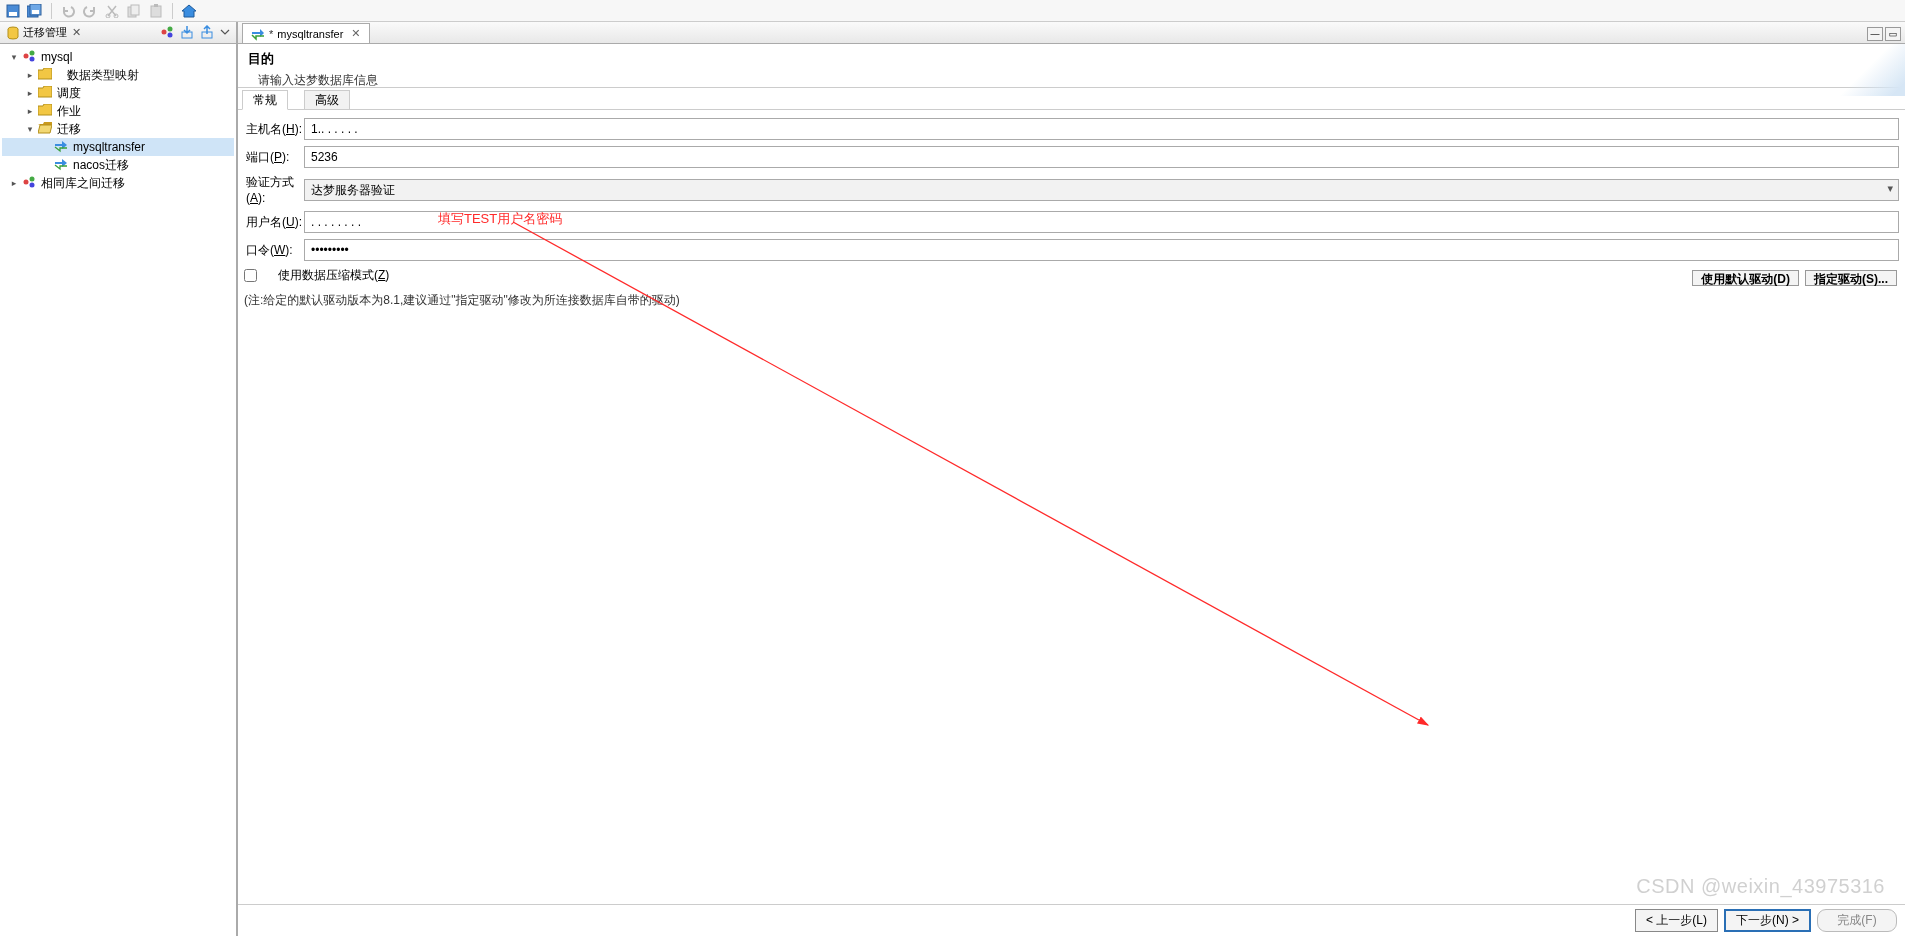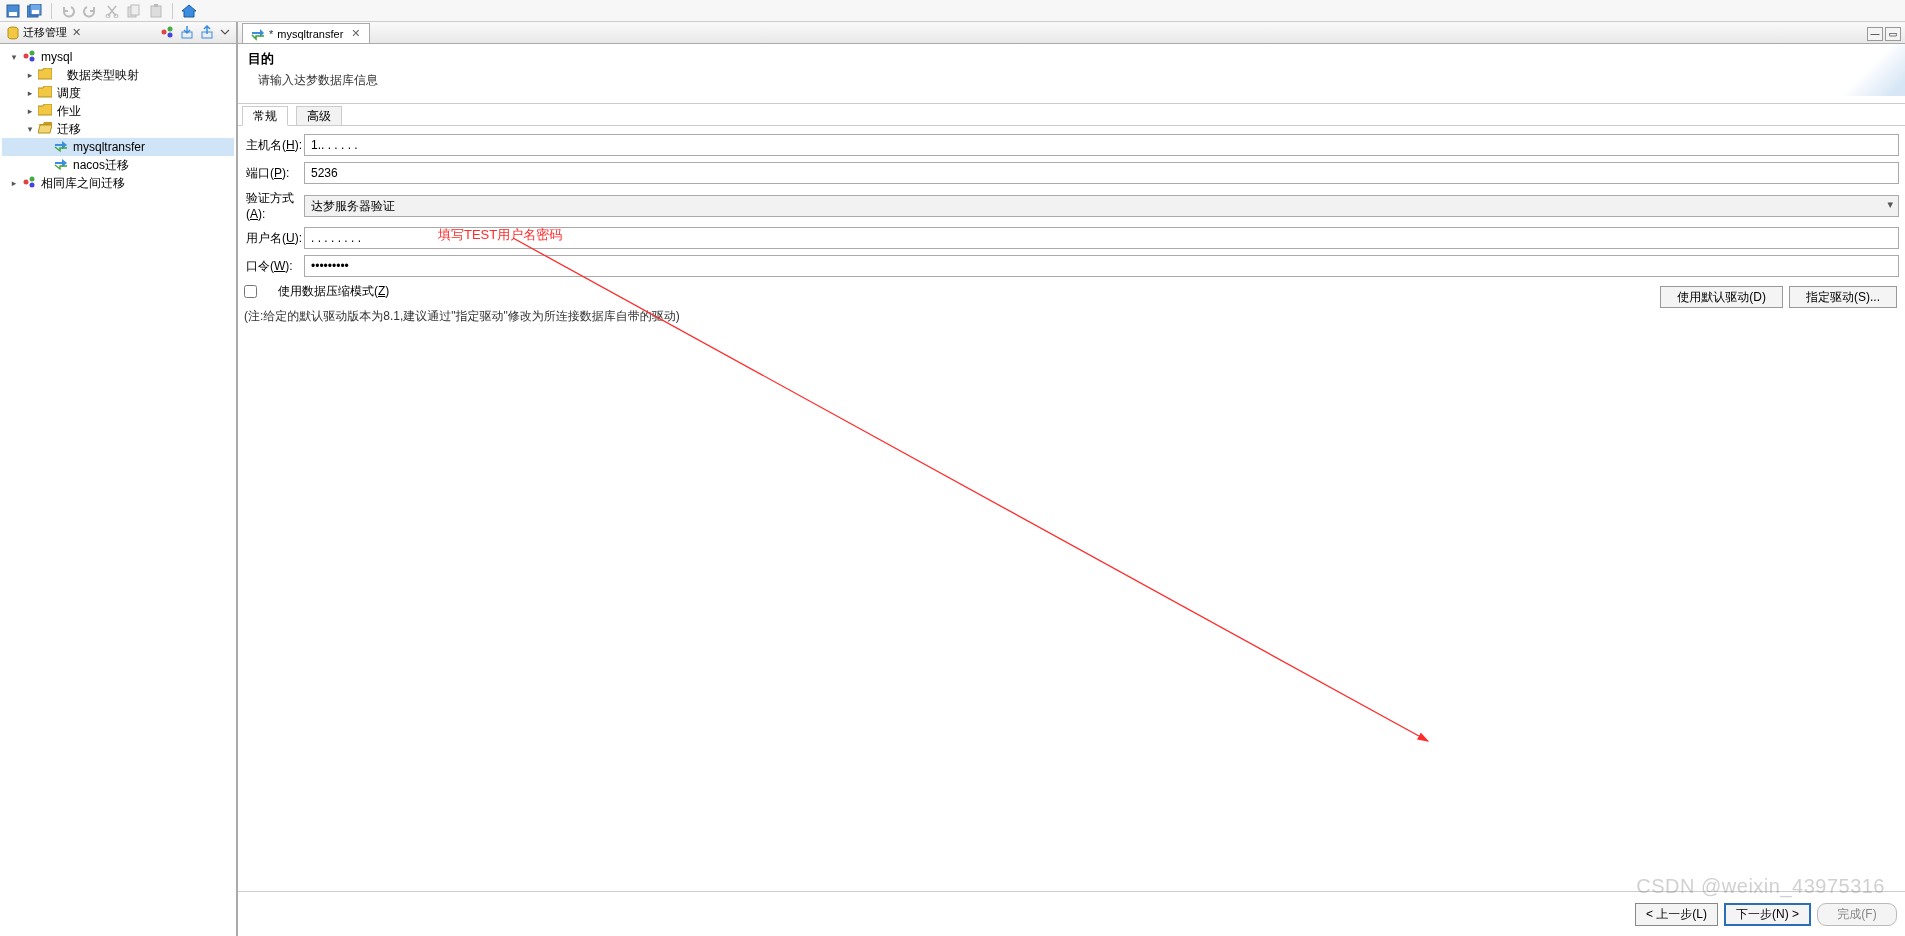--- a/index.html
+++ b/index.html
@@ -21,45 +21,45 @@
 .expander { width: 12px; height:12px; display:inline-flex; align-items:center; justify-content:center; color:#555; font-size:9px; }
 .icon-db { width:14px; height:14px; }
 .main { flex:1; display:flex; flex-direction:column; border-left:1px solid #aaa; }
 .editor-tabbar { height: 22px; background: linear-gradient(#fafafa,#e8e8e8); display:flex; align-items:flex-end; padding: 0 4px; gap:0; border-bottom:1px solid #aaa; }
 .editor-tab { height:20px; background:#fff; border:1px solid #aaa; border-bottom:none; padding:0 8px; display:flex; align-items:center; gap:4px; font-size:11px; }
 .editor-tab .close-x { margin-left:4px; color:#666; }
 .editor-tab .star { color:#333; }
 .window-btns { margin-left:auto; display:flex; gap:2px; padding-bottom:2px; }
 .window-btns div { width:16px; height:14px; border:1px solid #999; background:#f4f4f4; display:flex; align-items:center; justify-content:center; font-size:9px; }
 .wizard { flex:1; display:flex; flex-direction:column; }
-.wiz-header { height: 60px; border-bottom:1px solid #ccc; padding: 6px 10px; background:#fff; position:relative; }
+.wiz-header { height: 44px; border-bottom:1px solid #ccc; padding: 6px 10px; background:#fff; position:relative; }
 .wiz-header h3 { font-size:13px; font-weight:bold; margin-bottom:4px; }
 .wiz-header .sub { font-size:12px; color:#333; margin-left:10px; }
 .wiz-header .corner-deco { position:absolute; right:0; top:0; width:80px; height:52px; background:linear-gradient(135deg, transparent 50%, #d6e6f5 90%); }
-.form-tabs { height:22px; display:flex; align-items:flex-end; padding-left:4px; border-bottom:1px solid #ccc; gap:8px; }
+.form-tabs { height:22px; display:flex; align-items:flex-end; padding-left:4px; border-bottom:1px solid #ccc; gap:16px; }
 .form-tab { height:20px; padding:0 10px; border:1px solid #ccc; border-bottom:1px solid #fff; background:#fff; font-size:12px; display:flex; align-items:center; margin-bottom:-1px; }
 .form-tab.inactive { background:#f2f2f2; border-bottom:1px solid #ccc; }
 .form-body { flex:1; padding: 8px 6px; position:relative; }
 .form-row { display:flex; align-items:center; margin-bottom:6px; }
 .form-row label { width:60px; font-size:12px; padding-left:2px; }
 .form-row label u { text-decoration: underline; }
 .form-row .field { flex:1; }
 .form-row input[type=text], .form-row input[type=password], .form-row select {
   width: 100%; height: 22px; border:1px solid #aaa; padding: 0 6px; font-size:12px; background:#fff;
 }
 .form-row select { background:#f2f2f2; appearance:none; }
 .select-wrap { position:relative; flex:1; }
 .select-wrap::after { content:"▾"; position:absolute; right:6px; top:3px; color:#555; font-size:11px; pointer-events:none; }
 .chk-row { display:flex; align-items:center; gap:21px; margin-top:4px; }
 .chk-row input { width:13px; height:13px; }
 .btn-group-right { position:absolute; right:8px; display:flex; gap:6px; }
 .btn-group-right.row1 { top: 160px; }
-.small-btn { height:22px; padding:0 16px; border:1px solid #999; background:#f4f4f4; font-size:12px; cursor:pointer; }
+.small-btn { height:16px; padding:0 8px; border:1px solid #999; background:#f4f4f4; font-size:12px; cursor:pointer;font-weight:bold; }
 .note { font-size:12px; color:#333; margin-top:8px; }
-.wiz-footer { height:45px; border-top:1px solid #ccc; display:flex; justify-content:flex-end; align-items:center; padding:0 8px; gap:6px; }
+.wiz-footer { height:32px; border-top:1px solid #ccc; display:flex; justify-content:flex-end; align-items:center; padding:0 8px; gap:6px; }
 .nav-btn { height:23px; min-width:80px; padding:0 10px; border:1px solid #888; background:#f4f4f4; font-size:12px; cursor:pointer; }
 .nav-btn.primary { border:2px solid #2a6fb5; }
 .nav-btn.disabled { color:#888; border-color:#bbb;border-radius:9px; }
 .annotation { position:absolute; color:#ff2a2a; font-size:13px; pointer-events:none; }
 .arrow-svg { position:absolute; pointer-events:none; }
 .watermark { position:absolute; right:20px; bottom:38px; color:rgba(120,120,120,.35); font-size:20px; letter-spacing:.5px; pointer-events:none; font-family: Liberation Sans, sans-serif; }
 </style>
 </head>
 <body>
 

